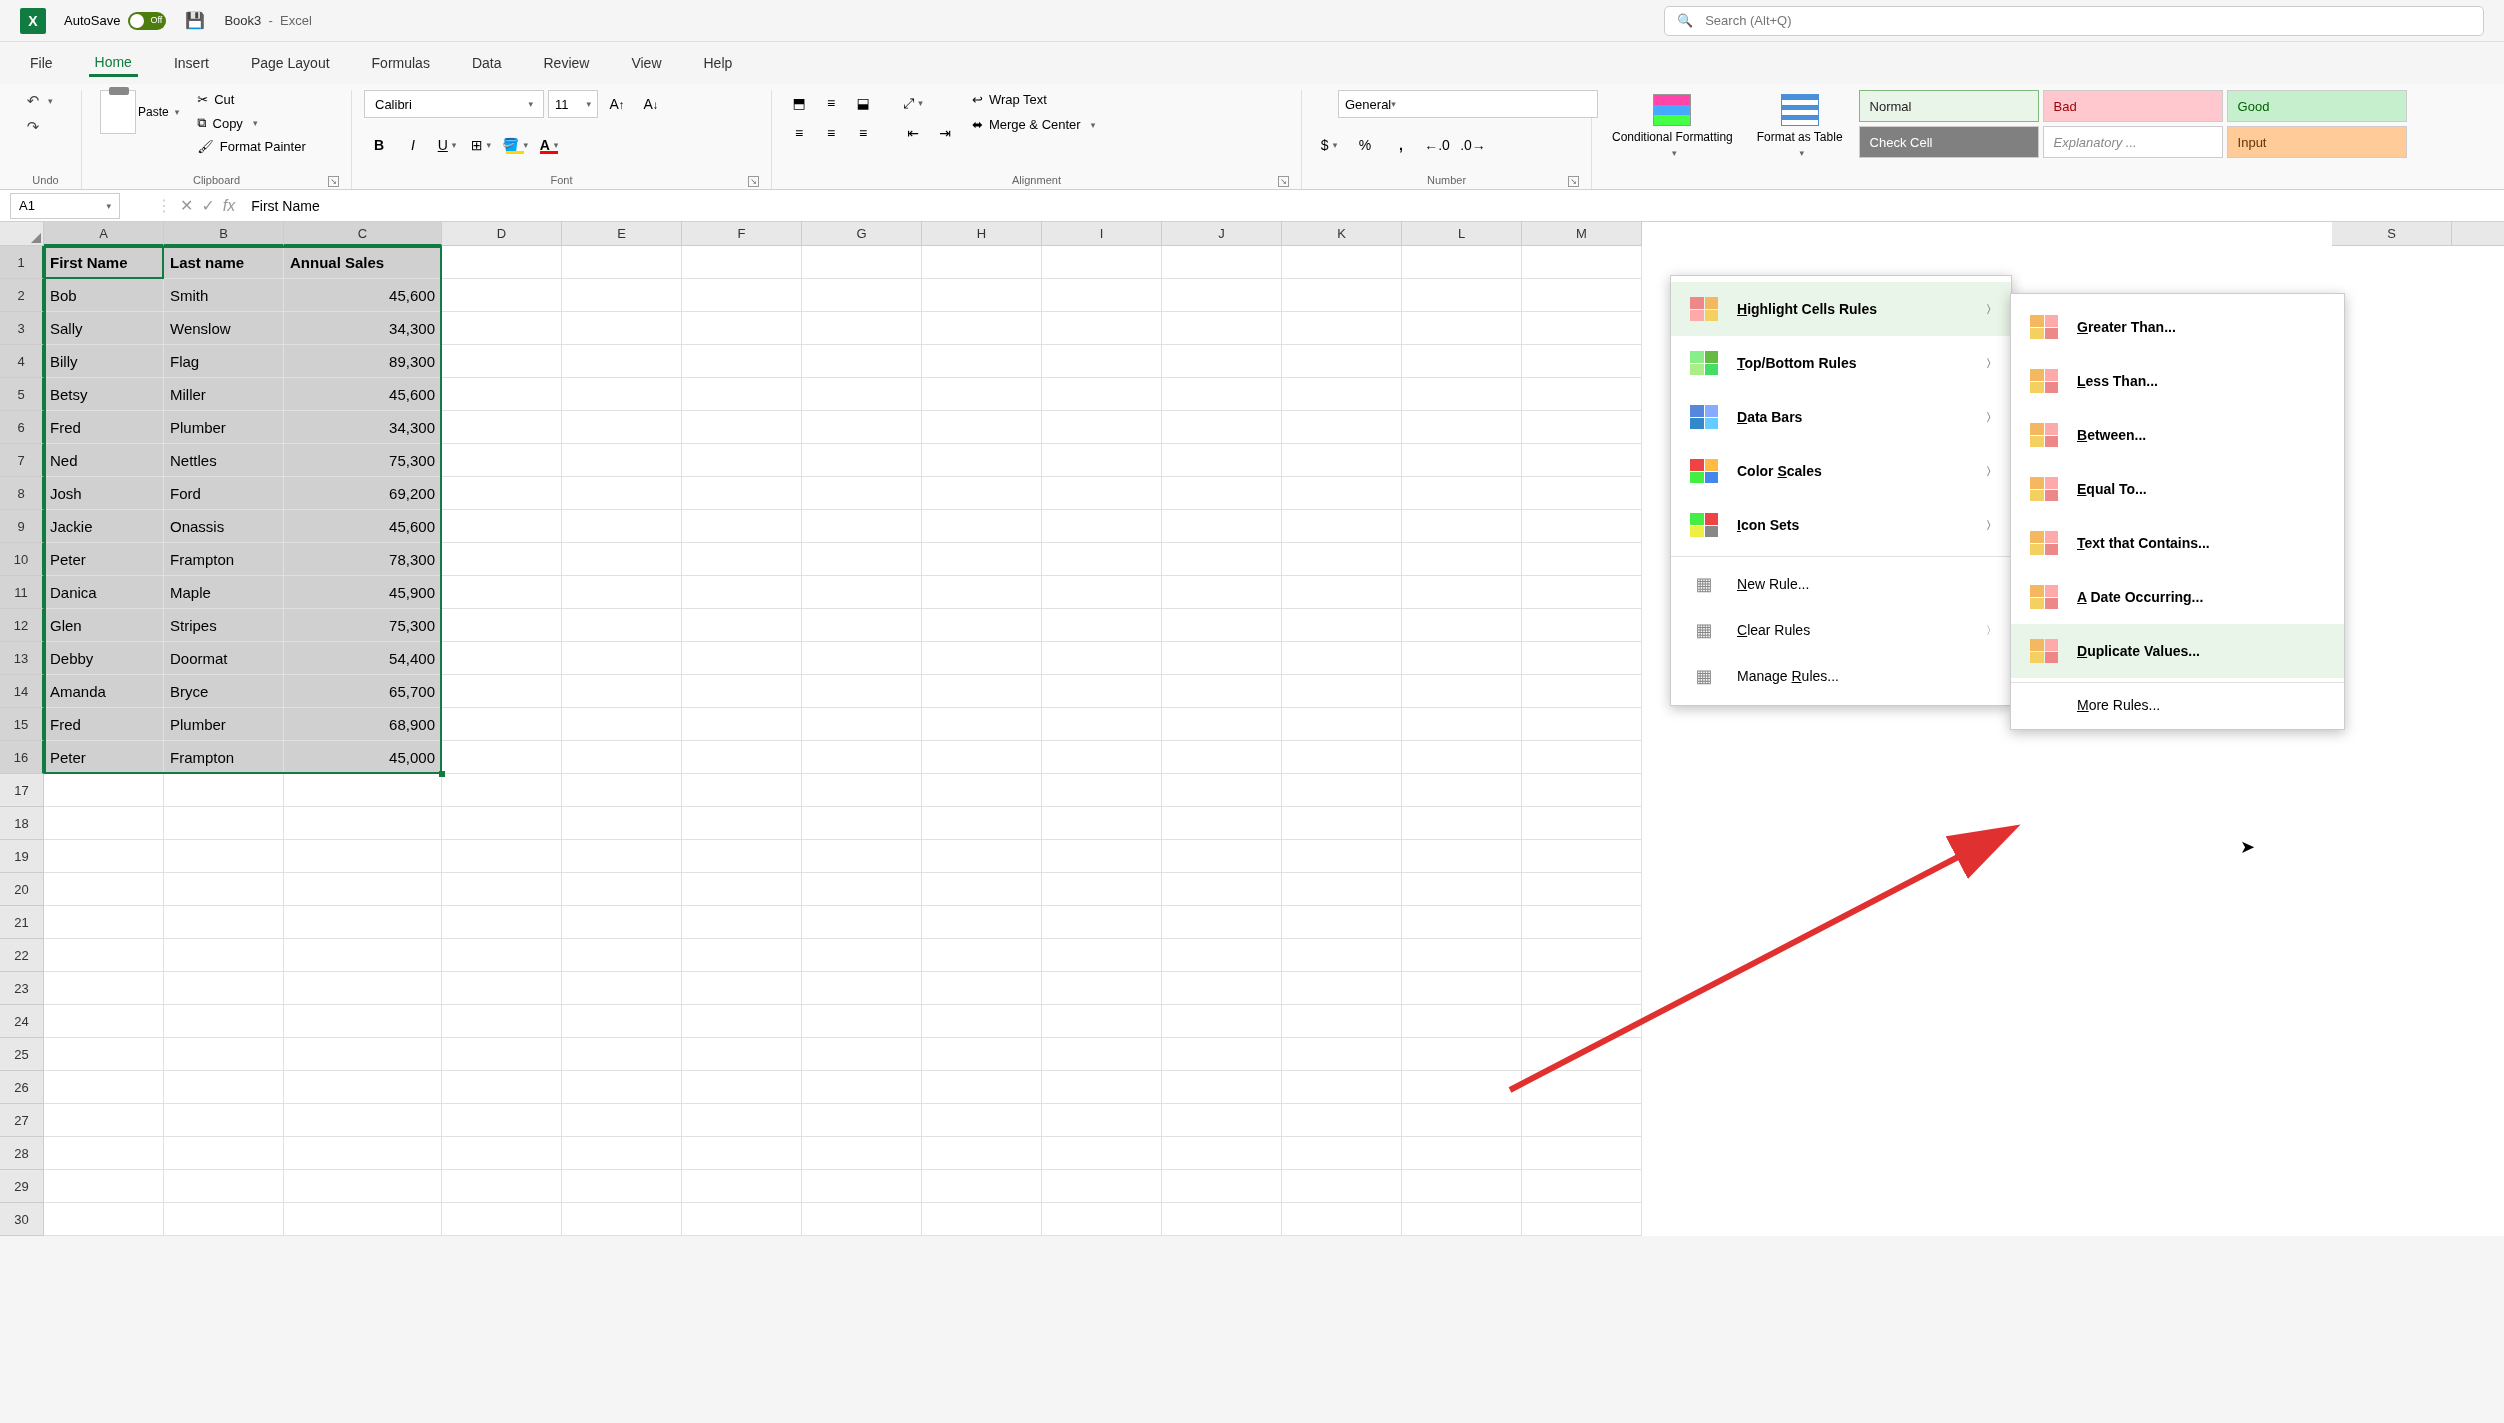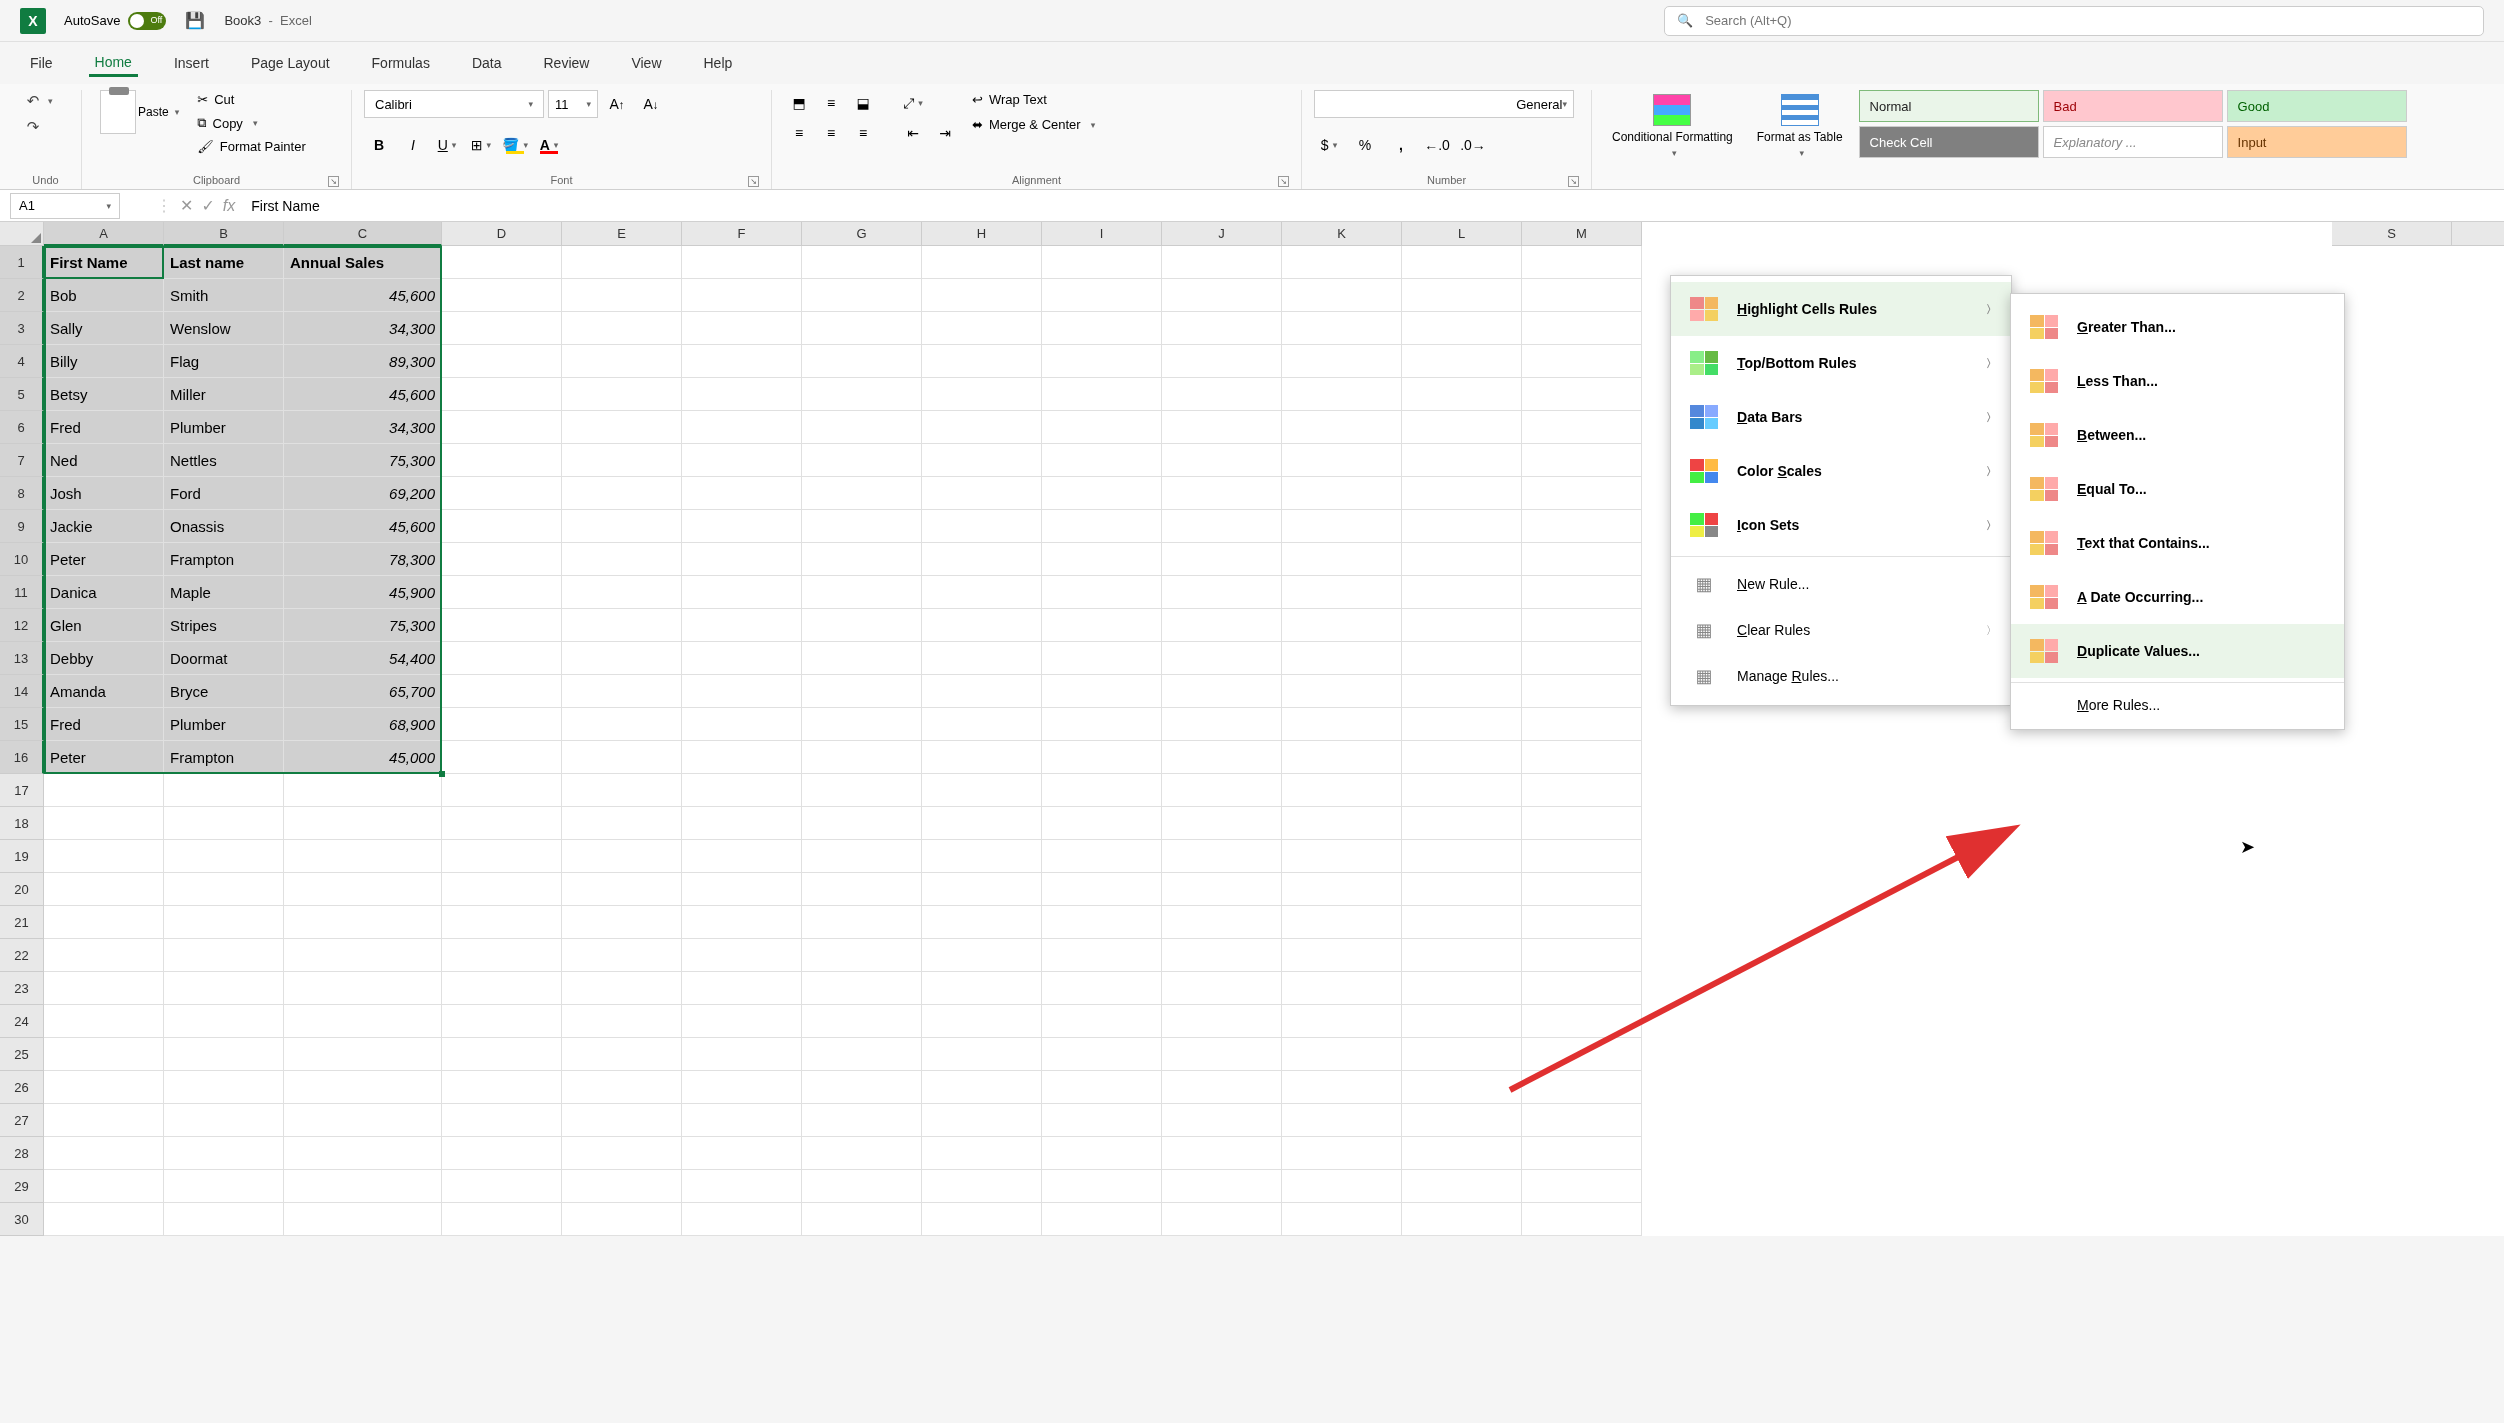--- a/index.html
+++ b/index.html
@@ -49,21 +49,21 @@
 .font-bot { display:flex; gap:4px; margin-top:6px; }
 .font-btn { width:30px; height:26px; display:flex; align-items:center; justify-content:center; cursor:pointer; font-size:14px; }
 .color-bar { width:18px; height:3px; background:red; position:absolute; bottom:4px; left:6px; }
 .color-bar.yellow { background:#ffd700; }
 
 .align-grid { display:flex; flex-direction:column; gap:4px; }
 .align-row { display:flex; gap:2px; }
 
 .wrap-merge { display:flex; flex-direction:column; gap:6px; font-size:13px; }
 
-.num-fmt { width:260px; height:28px; border:1px solid #ccc; background:white; font-size:13px; padding:0 6px; display:flex; align-items:center; justify-content:flex-end; }
+.num-fmt { width:260px; height:28px; border:1px solid #ccc; background:white; font-size:13px; padding:0 6px; display:flex; align-items:center; justify-content:flex-start;margin-left:24px; }
 .num-row { display:flex; gap:6px; margin-top:6px; }
 
 .big-btn { display:flex; flex-direction:column; align-items:center; gap:4px; font-size:12px; cursor:pointer; padding:4px 8px; text-align:center; line-height:1.2; }
 .big-btn .bicon { width:38px; height:32px; }
 .cf-icon { background:linear-gradient(to bottom, #f4a 0%, #f4a 33%, #4af 33%, #4af 66%, #4f4 66%, #4f4 100%); border:1px solid #999; }
 .tbl-icon { background:repeating-linear-gradient(to bottom, #4a90d9 0, #4a90d9 5px, white 5px, white 10px); border:1px solid #4a90d9; }
 
 .styles-grid { display:grid; grid-template-columns: repeat(3, 180px); gap:4px; }
 .style-cell { height:32px; border:1px solid #ccc; display:flex; align-items:center; padding:0 10px; font-size:13px; }
 .s-normal { background:#eaf5e9; border-color:#7fba7a; color:#222; }
@@ -88,21 +88,21 @@
 .col-head.sel { background:#d4d4d4; border-bottom:2px solid #107c41; }
 .grid-body { display:flex; }
 .row-heads { display:flex; flex-direction:column; }
 .row-head { width:44px; height:33px; background:#e8e8e8; border-right:1px solid #ccc; border-bottom:1px solid #ccc; display:flex; align-items:center; justify-content:center; font-size:13px; color:#333; }
 .row-head.sel { background:#d4d4d4; border-right:2px solid #107c41; }
 .cells { position:relative; }
 .cell-row { display:flex; }
 .cell { width:120px; height:33px; border-right:1px solid #e0e0e0; border-bottom:1px solid #e0e0e0; display:flex; align-items:center; padding:0 6px; font-size:15px; }
 .cell.sel { background:#d0d0d0; }
 .cell.bold { font-weight:bold; }
-.cell.right { justify-content:flex-end;font-style:italic; }
+.cell.right { justify-content:flex-end; }
 .active-outline { position:absolute; left:0; top:0; width:120px; height:33px; border:2px solid #107c41; pointer-events:none; }
 .sel-outline { position:absolute; left:0; top:0; width:502px; height:529px; border:2px solid #107c41; pointer-events:none; }
 .sel-handle { position:absolute; left:499px; top:526px; width:6px; height:6px; background:#107c41; }
 .col-c { width:158px !important; }
 
 
 .menu { position:absolute; background:white; box-shadow:0 3px 12px rgba(0,0,0,0.25); border:1px solid #ccc; padding:6px 0; z-index:100; }
 .menu1 { left:1670px; top:275px; width:342px; }
 .menu2 { left:2010px; top:293px; width:335px; }
 .menu-item { display:flex; align-items:center; gap:18px; padding:14px 18px; font-size:14px; cursor:pointer; position:relative; }

